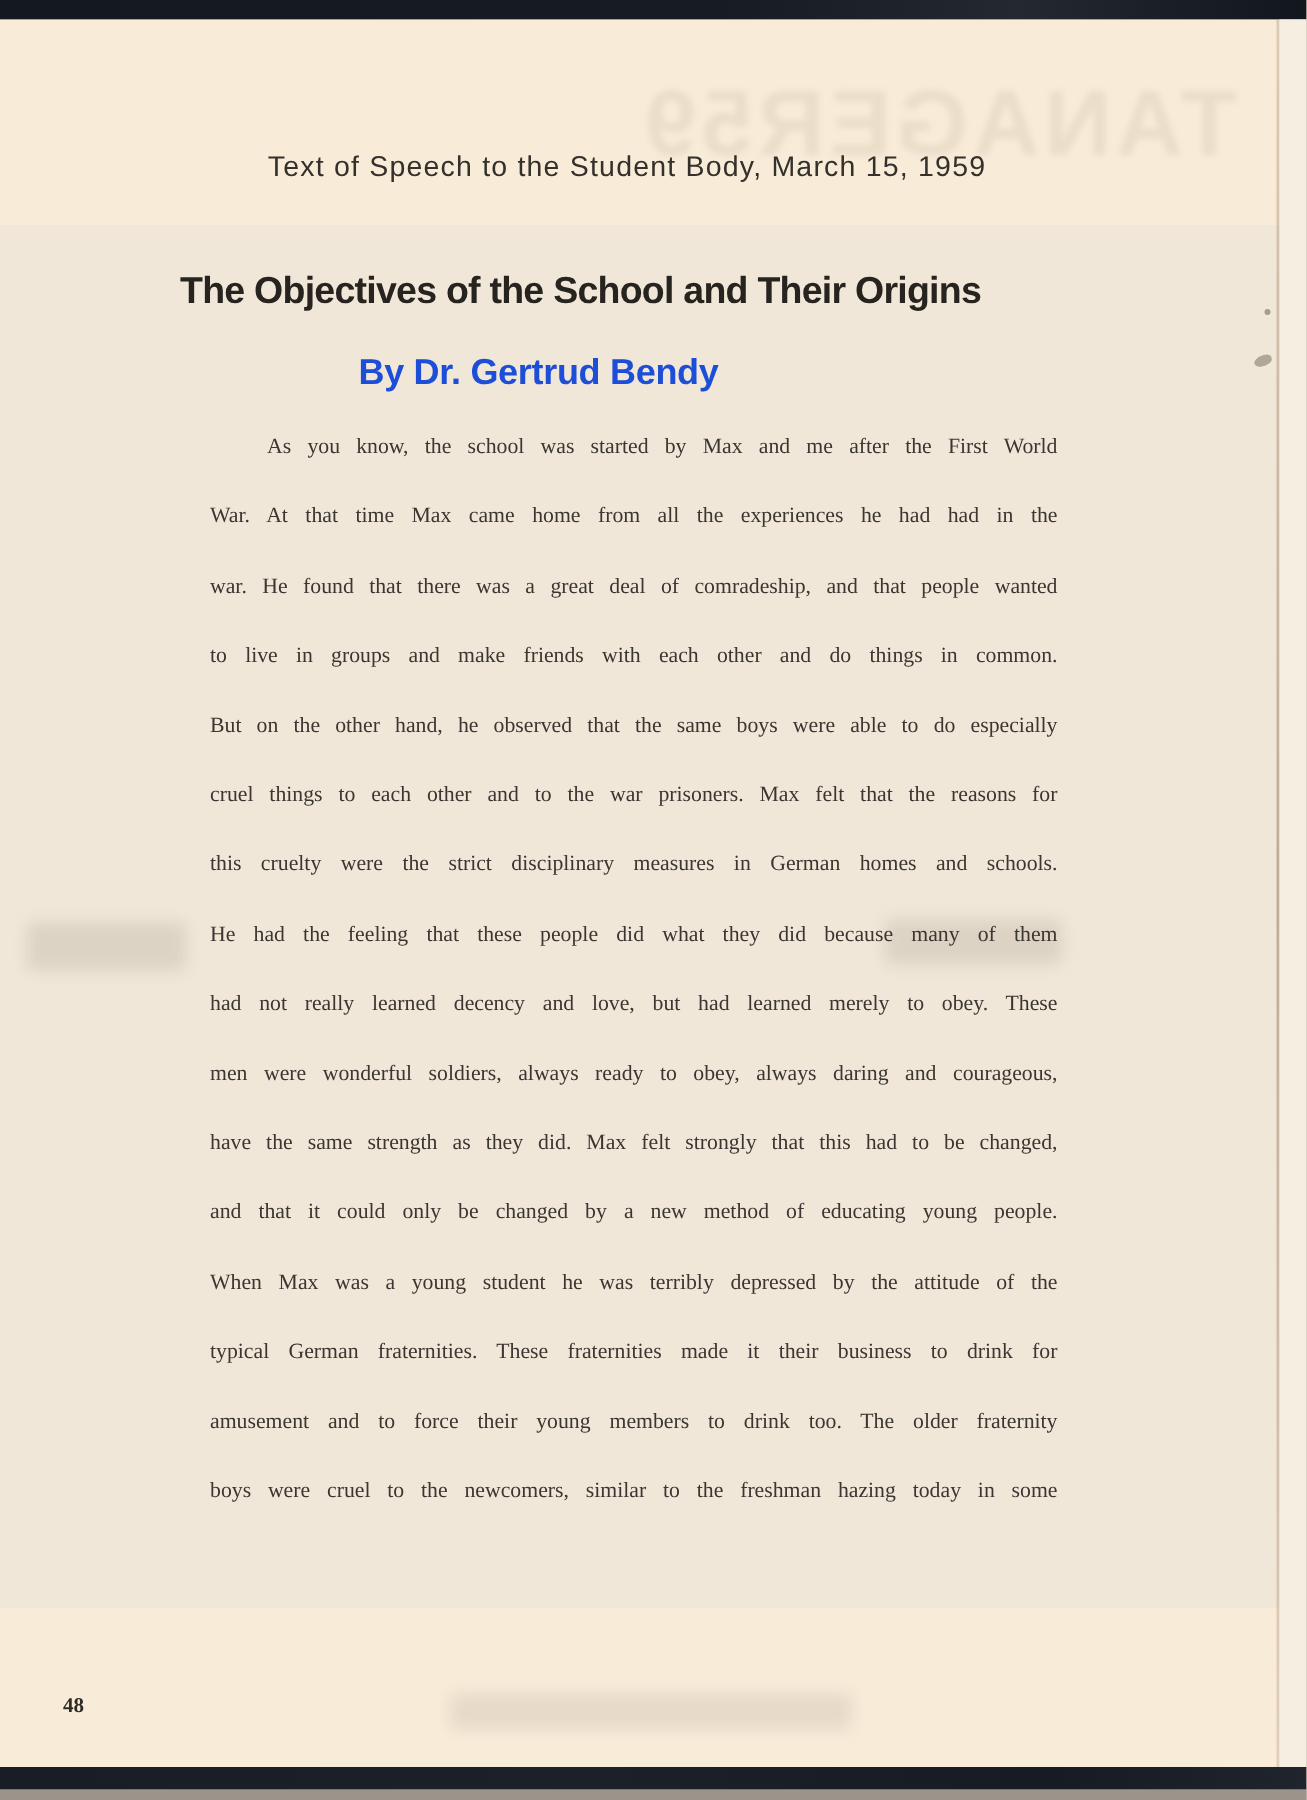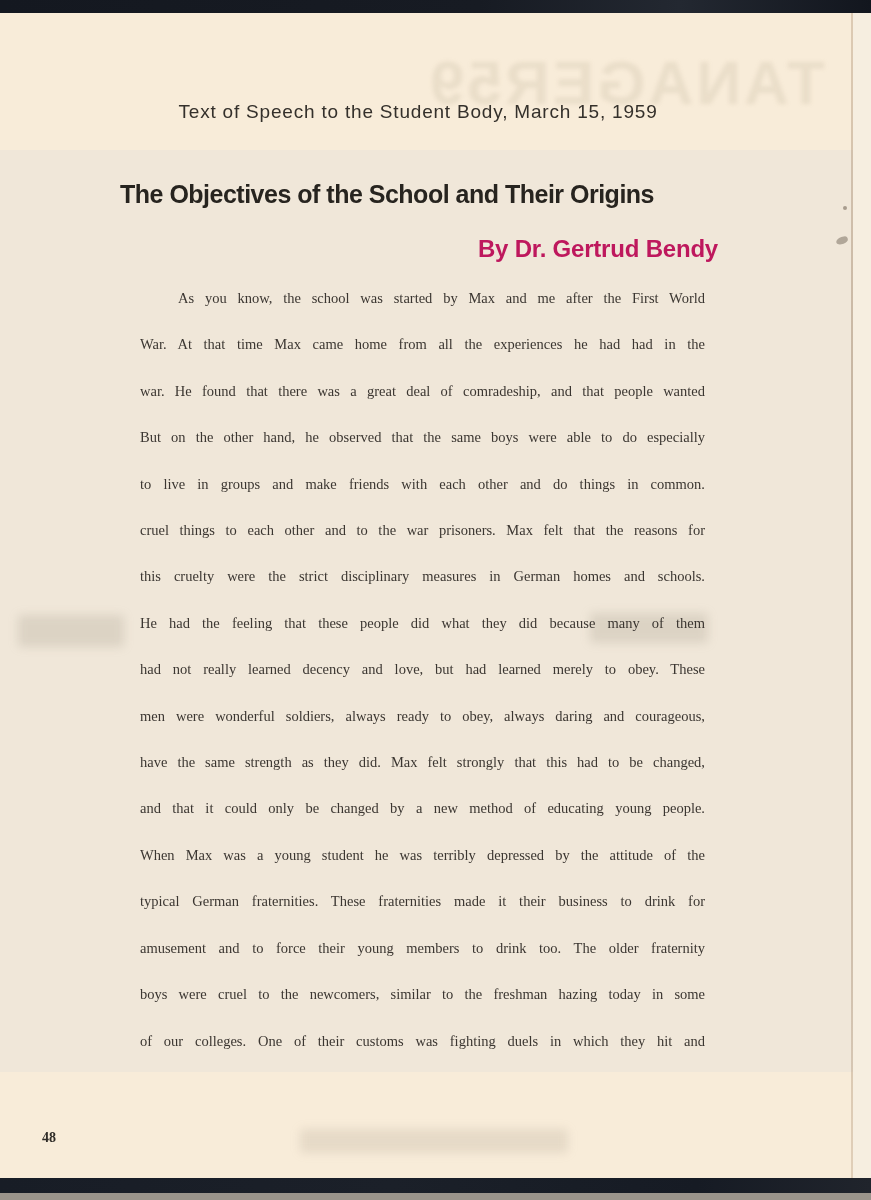--- a/index.html
+++ b/index.html
@@ -48,23 +48,23 @@
     text-align:center;
     font-family:"Liberation Sans",sans-serif;
     font-size:19px;font-weight:500;letter-spacing:0.8px;color:#34302b;
   }
   .page-title{
     position:absolute;left:0;top:167px;width:774px;text-align:center;
     font-family:"Liberation Sans",sans-serif;
     font-size:25px;font-weight:bold;letter-spacing:-0.5px;color:#27241f;
   }
   .page-byline{
-    position:absolute;left:0;top:222px;width:718px;text-align:right;
+    position:absolute;left:0;top:222px;width:718px;text-align:center;
     font-family:"Liberation Sans",sans-serif;
-    font-size:24px;font-weight:bold;letter-spacing:-0.2px;color:#be185d;
+    font-size:24px;font-weight:bold;letter-spacing:-0.2px;color:#1d4ed8;
   }
   .speech-body{
     position:absolute;left:140px;top:262px;width:565px;
     font-family:"Liberation Serif",serif;
     font-size:14.5px;line-height:46.4px;color:#3b3631;
     word-spacing:2px;
   }
   .body-line{
     text-align:justify;
     text-align-last:justify;
@@ -109,34 +109,33 @@
     <div class="header-line">Text of Speech to the Student Body, March 15, 1959</div>
 
     <h1 class="page-title" style="margin:0;">The Objectives of the School and Their Origins</h1>
 
     <h2 class="page-byline" style="margin:0;">By Dr. Gertrud Bendy</h2>
 
     <div class="speech-body">
         <div class="body-line">As you know, the school was started by Max and me after the First World</div>
         <div class="body-line">War. At that time Max came home from all the experiences he had had in the</div>
         <div class="body-line">war. He found that there was a great deal of comradeship, and that people wanted</div>
+        <div class="body-line">to live in groups and make friends with each other and do things in common.</div>
         <div class="body-line">But on the other hand, he observed that the same boys were able to do especially</div>
-        <div class="body-line">to live in groups and make friends with each other and do things in common.</div>
         <div class="body-line">cruel things to each other and to the war prisoners. Max felt that the reasons for</div>
         <div class="body-line">this cruelty were the strict disciplinary measures in German homes and schools.</div>
         <div class="body-line">He had the feeling that these people did what they did because many of them</div>
         <div class="body-line">had not really learned decency and love, but had learned merely to obey. These</div>
         <div class="body-line">men were wonderful soldiers, always ready to obey, always daring and courageous,</div>
         <div class="body-line">have the same strength as they did. Max felt strongly that this had to be changed,</div>
         <div class="body-line">and that it could only be changed by a new method of educating young people.</div>
         <div class="body-line">When Max was a young student he was terribly depressed by the attitude of the</div>
         <div class="body-line">typical German fraternities. These fraternities made it their business to drink for</div>
         <div class="body-line">amusement and to force their young members to drink too. The older fraternity</div>
         <div class="body-line">boys were cruel to the newcomers, similar to the freshman hazing today in some</div>
-        <div class="body-line">of our colleges. One of their customs was fighting duels in which they hit and</div>
       </div>
 
     <div class="page-number">48</div>
 
   </div>
 
   <div class="bottom-band"></div>
   <div class="bottom-gray"></div>
 
 </div>

